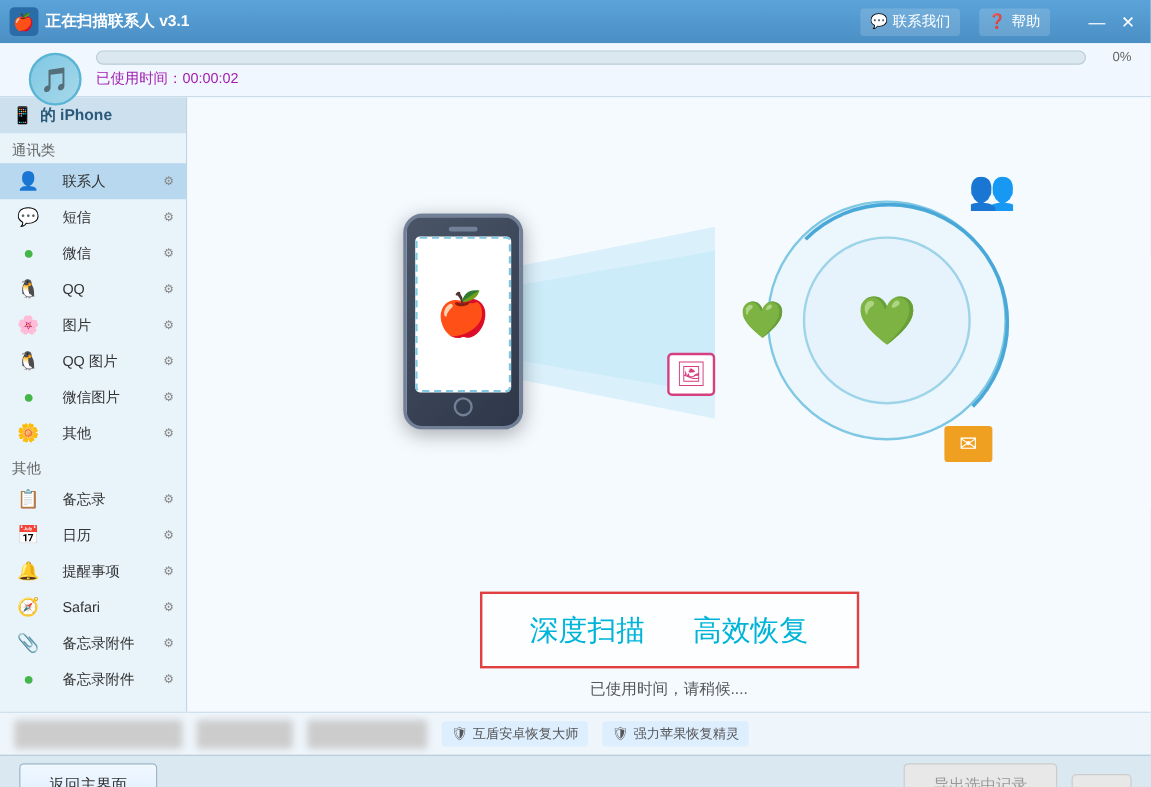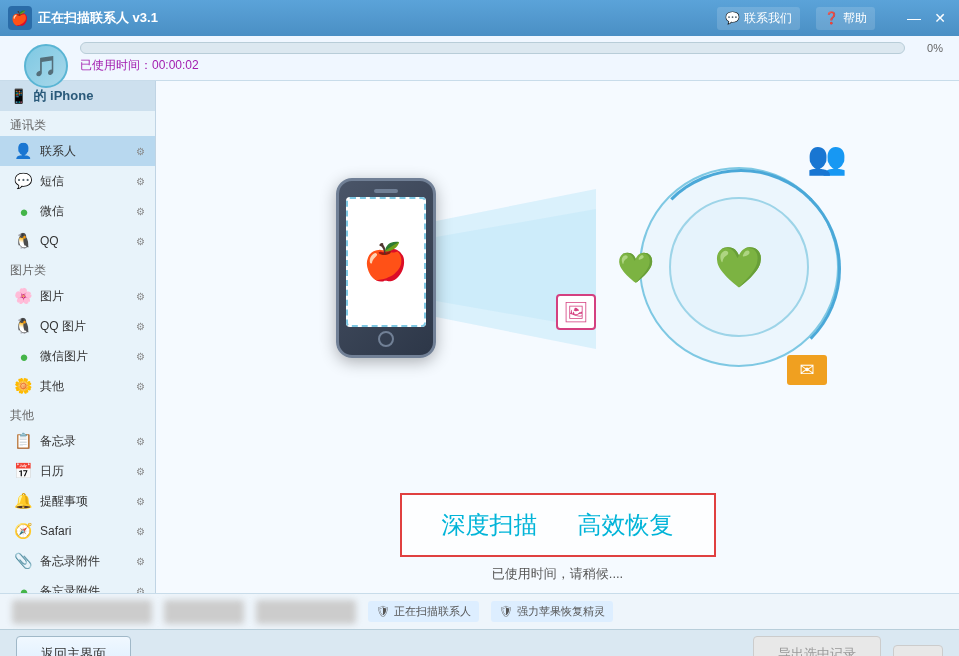--- a/index.html
+++ b/index.html
@@ -137,21 +137,21 @@
       color: #333;
       font-size: 12px;
     }
     .sidebar-item.active { background: #b8d8ef; }
     .sidebar-item .item-icon {
       width: 20px; height: 20px;
       display: flex; align-items: center; justify-content: center;
       font-size: 15px;
       flex-shrink: 0;
     }
-    .sidebar-item .item-label { flex: 1; }
+    .sidebar-item .item-label { flex: 1; margin-left: 12px; }
     .sidebar-item .loading-dots {
       font-size: 10px; color: #888;
     }
 
     
     .content-area {
       flex: 1;
       background: #f5faff;
       display: flex;
       flex-direction: column;
@@ -428,21 +428,20 @@
       <span class="item-icon" style="color:#44b549">●</span>
       <span class="item-label">微信</span>
       <span class="loading-dots">⚙</span>
     </div>
     <div class="sidebar-item">
       <span class="item-icon">🐧</span>
       <span class="item-label">QQ</span>
       <span class="loading-dots">⚙</span>
     </div>
 
-    <div class="sidebar-section-label">图片类</div>
     <div class="sidebar-item">
       <span class="item-icon">🌸</span>
       <span class="item-label">图片</span>
       <span class="loading-dots">⚙</span>
     </div>
     <div class="sidebar-item">
       <span class="item-icon">🐧</span>
       <span class="item-label">QQ 图片</span>
       <span class="loading-dots">⚙</span>
     </div>
@@ -538,21 +537,21 @@
     <div class="scan-status">已使用时间，请稍候....</div>
   </div>
 </div>
 
 <div class="ad-bar">
   <div class="ad-item-blurred"></div>
   <div class="ad-item-blurred" style="width:80px;"></div>
   <div class="ad-item-blurred" style="width:100px;"></div>
   <div class="ad-item">
     <span>🛡</span>
-    <span>正在扫描联系人</span>
+    <span>互盾安卓恢复大师</span>
   </div>
   <div class="ad-item">
     <span>🛡</span>
     <span>强力苹果恢复精灵</span>
   </div>
 </div>
 
 <div class="bottom-bar">
   <button class="bottom-btn">返回主界面</button>
   <div class="bottom-spacer"></div>

